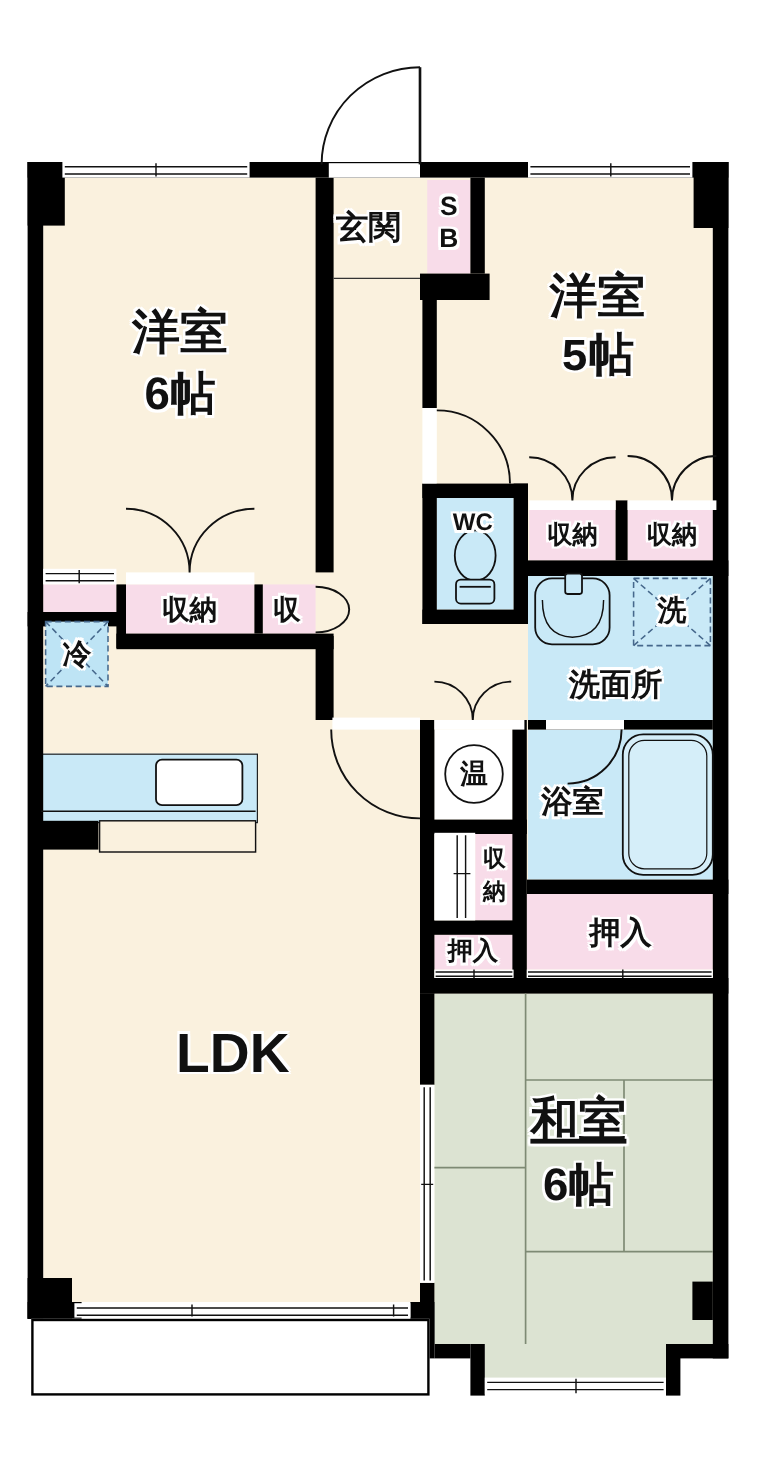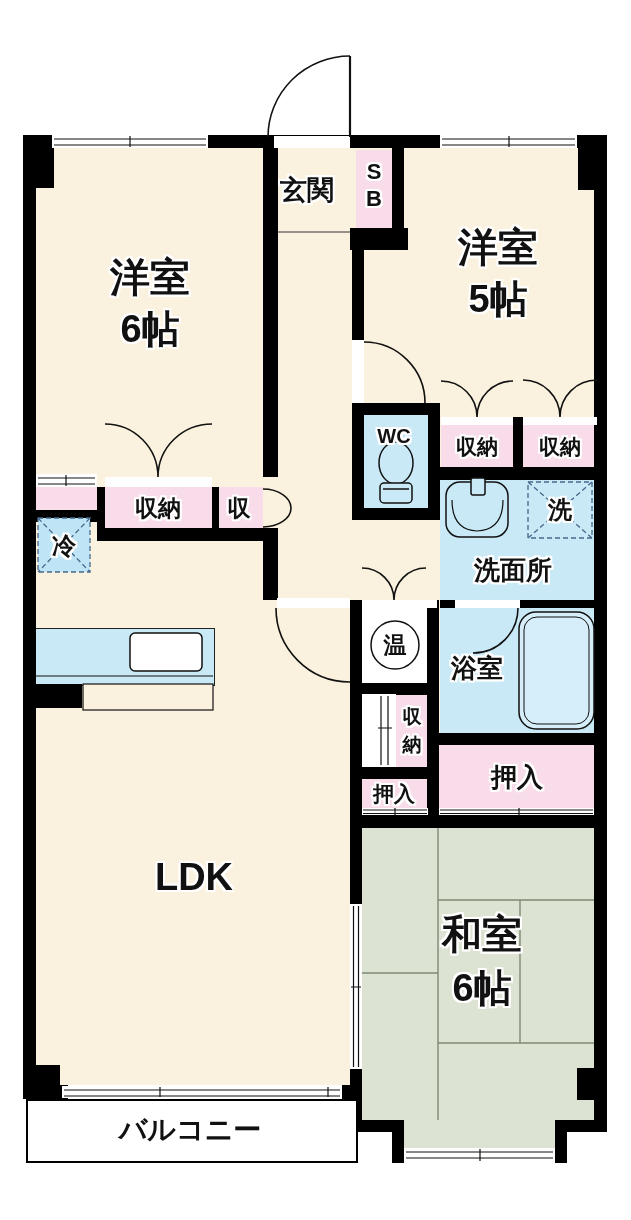--- a/index.html
+++ b/index.html
@@ -162,31 +162,30 @@
     </g>
 
     <g fill="none" stroke="#7E8A74" stroke-width="1.4">
       <path d="M438,828 V1120 M438,900 H594 M520,900 V1043 M438,1043 H594 M362,973 H438"></path>
     </g>
   </svg>
 
   <div class="lbl" style="left:150px;top:277px;font-size:40px;">洋室</div>
   <div class="lbl" style="left:150px;top:329px;font-size:38px;">6帖</div>
   <div class="lbl" style="left:498px;top:247px;font-size:40px;">洋室</div>
-  <div class="lbl" style="left:498px;top:299px;font-size:38px;">5帖</div>
-  <div class="lbl" style="left:482px;top:934px;font-size:40px;">和室</div>
+  <div class="lbl" style="left:498px;top:299px;font-size:38px;font-family:Liberation Mono, monospace;">5帖</div>
+  <div class="lbl" style="left:482px;top:934px;font-size:40px;text-decoration:underline;">和室</div>
   <div class="lbl" style="left:482px;top:988px;font-size:38px;">6帖</div>
-  <div class="lbl" style="left:194px;top:877px;font-size:38px;">LDK</div>
+  <div class="lbl" style="left:194px;top:877px;font-size:46px;">LDK</div>
   <div class="lbl" style="left:307px;top:190px;font-size:27px;">玄関</div>
   <div class="lbl" style="left:374px;top:172px;font-size:22px;">S</div>
   <div class="lbl" style="left:374px;top:199px;font-size:22px;">B</div>
   <div class="lbl" style="left:394px;top:436px;font-size:20px;">WC</div>
   <div class="lbl" style="left:513px;top:570px;font-size:26px;">洗面所</div>
   <div class="lbl" style="left:477px;top:668px;font-size:26px;">浴室</div>
-  <div class="lbl" style="left:190px;top:1130px;font-size:28px;">バルコニー</div>
 
   <div class="lbl" style="left:158px;top:508px;font-size:23px;">収納</div>
   <div class="lbl" style="left:239px;top:508px;font-size:23px;">収</div>
   <div class="lbl" style="left:477px;top:446px;font-size:21px;">収納</div>
   <div class="lbl" style="left:560px;top:446px;font-size:21px;">収納</div>
   <div class="lbl" style="left:412px;top:716px;font-size:19px;">収</div>
   <div class="lbl" style="left:412px;top:744px;font-size:19px;">納</div>
   <div class="lbl" style="left:394px;top:793px;font-size:21px;">押入</div>
   <div class="lbl" style="left:517px;top:777px;font-size:26px;">押入</div>
 

